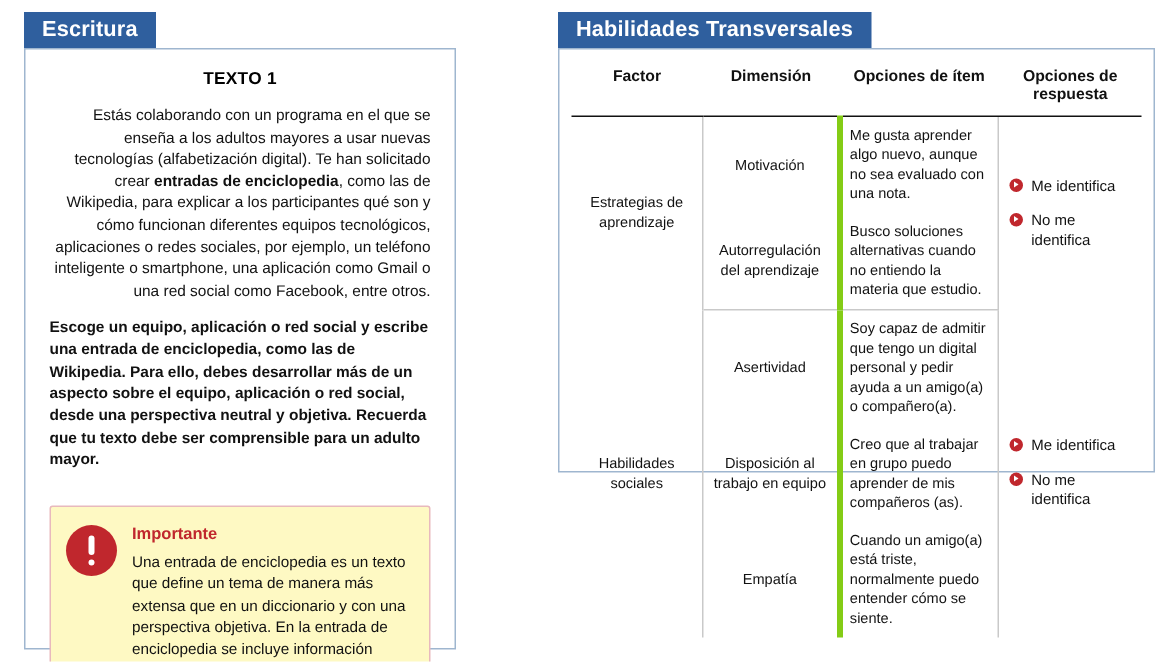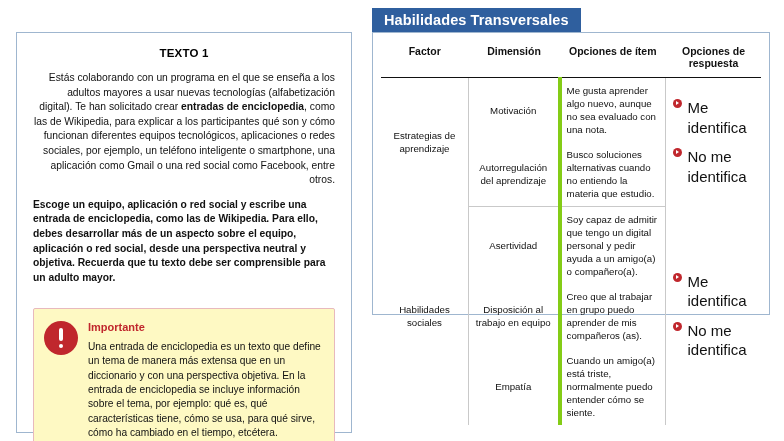--- a/index.html
+++ b/index.html
@@ -28,21 +28,21 @@
     font-weight: bold;
     font-size: 14.5px;
     padding: 4px 12px 5px 12px;
     line-height: 1.15;
     letter-spacing: 0.1px;
   }
   .left-tab { margin-left: 0px; }
   .left-box {
     position: absolute;
     left: 0; top: 24px;
-    width: 336px; height: 401px;
+    width: 288px; height: 401px;
     border: 1px solid #9fb6cf;
     background: #ffffff;
     padding: 10px 16px 8px 16px;
   }
   .texto-title {
     text-align: center;
     font-weight: bold;
     font-size: 11.5px;
     letter-spacing: 0.2px;
     margin: 4px 0 12px 0;
@@ -167,21 +167,21 @@
     border-right: 4px solid #84cc16;
   }
   .item-cell { border-right: 1px solid #c9c9c9; }
 
   .resp-group { padding-left: 2px; }
   .resp-opt {
     display: flex;
     align-items: flex-start;
     gap: 5px;
     margin: 0 0 10px 0;
-    font-size: 15px;
+    font-size: 10px;
     line-height: 1.3;
   }
   .resp-opt:last-child { margin-bottom: 0; }
   .radio {
     flex: 0 0 auto;
     width: 9px; height: 9px;
     border-radius: 50%;
     background: #c0272d;
     margin-top: 1px;
     position: relative;
@@ -195,20 +195,21 @@
     border-top: 2.5px solid transparent;
     border-bottom: 2.5px solid transparent;
   }
 </style>
 </head>
 <body>
 
 <div class="page">
 
   <div class="left-panel">
+    <div class="tab left-tab">Escritura</div>
     <div class="left-box">
       <div class="texto-title">TEXTO 1</div>
 
       <p class="para"><span>Estás colaborando con un programa en el que se enseña a los adultos mayores a usar nuevas tecnologías (alfabetización digital). Te han solicitado crear </span><b>entradas de enciclopedia</b><span>, como las de Wikipedia, para explicar a los participantes qué son y cómo funcionan diferentes equipos tecnológicos, aplicaciones o redes sociales, por ejemplo, un teléfono inteligente o smartphone, una aplicación como Gmail o una red social como Facebook, entre otros.</span></p>
 
       <p class="para-strong">Escoge un equipo, aplicación o red social y escribe una entrada de enciclopedia, como las de Wikipedia. Para ello, debes desarrollar más de un aspecto sobre el equipo, aplicación o red social, desde una perspectiva neutral y objetiva. Recuerda que tu texto debe ser comprensible para un adulto mayor.</p>
 
       <div class="callout">
         <div class="callout-badge"></div>
         <div class="callout-body">

